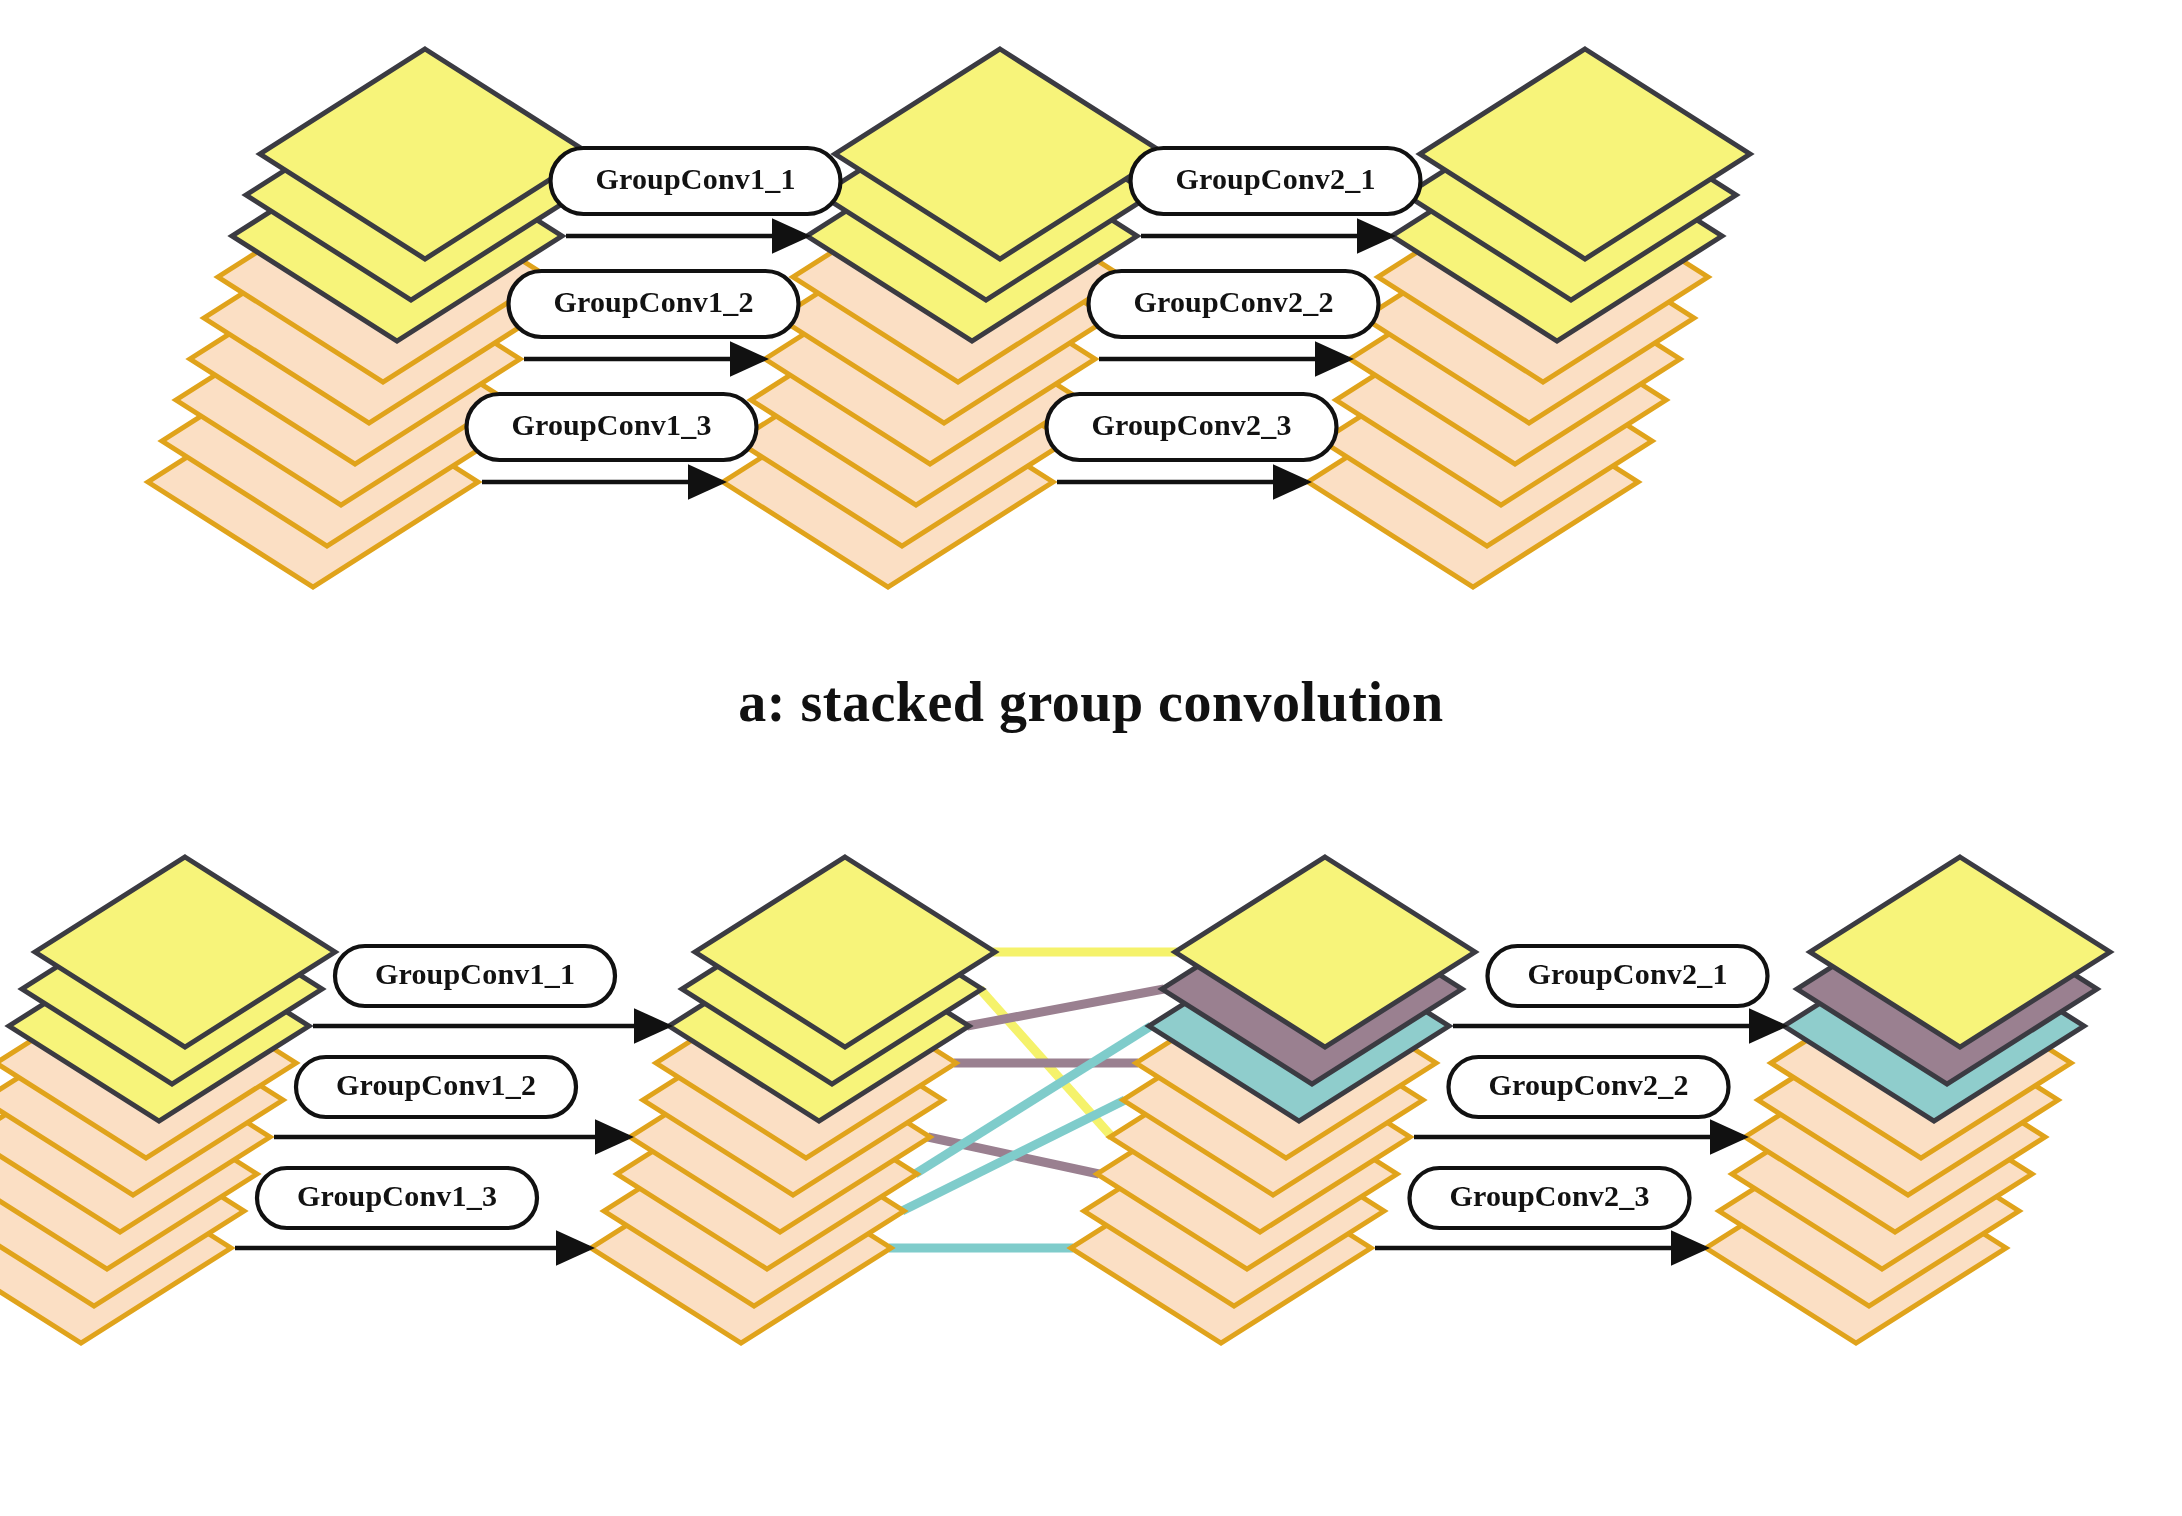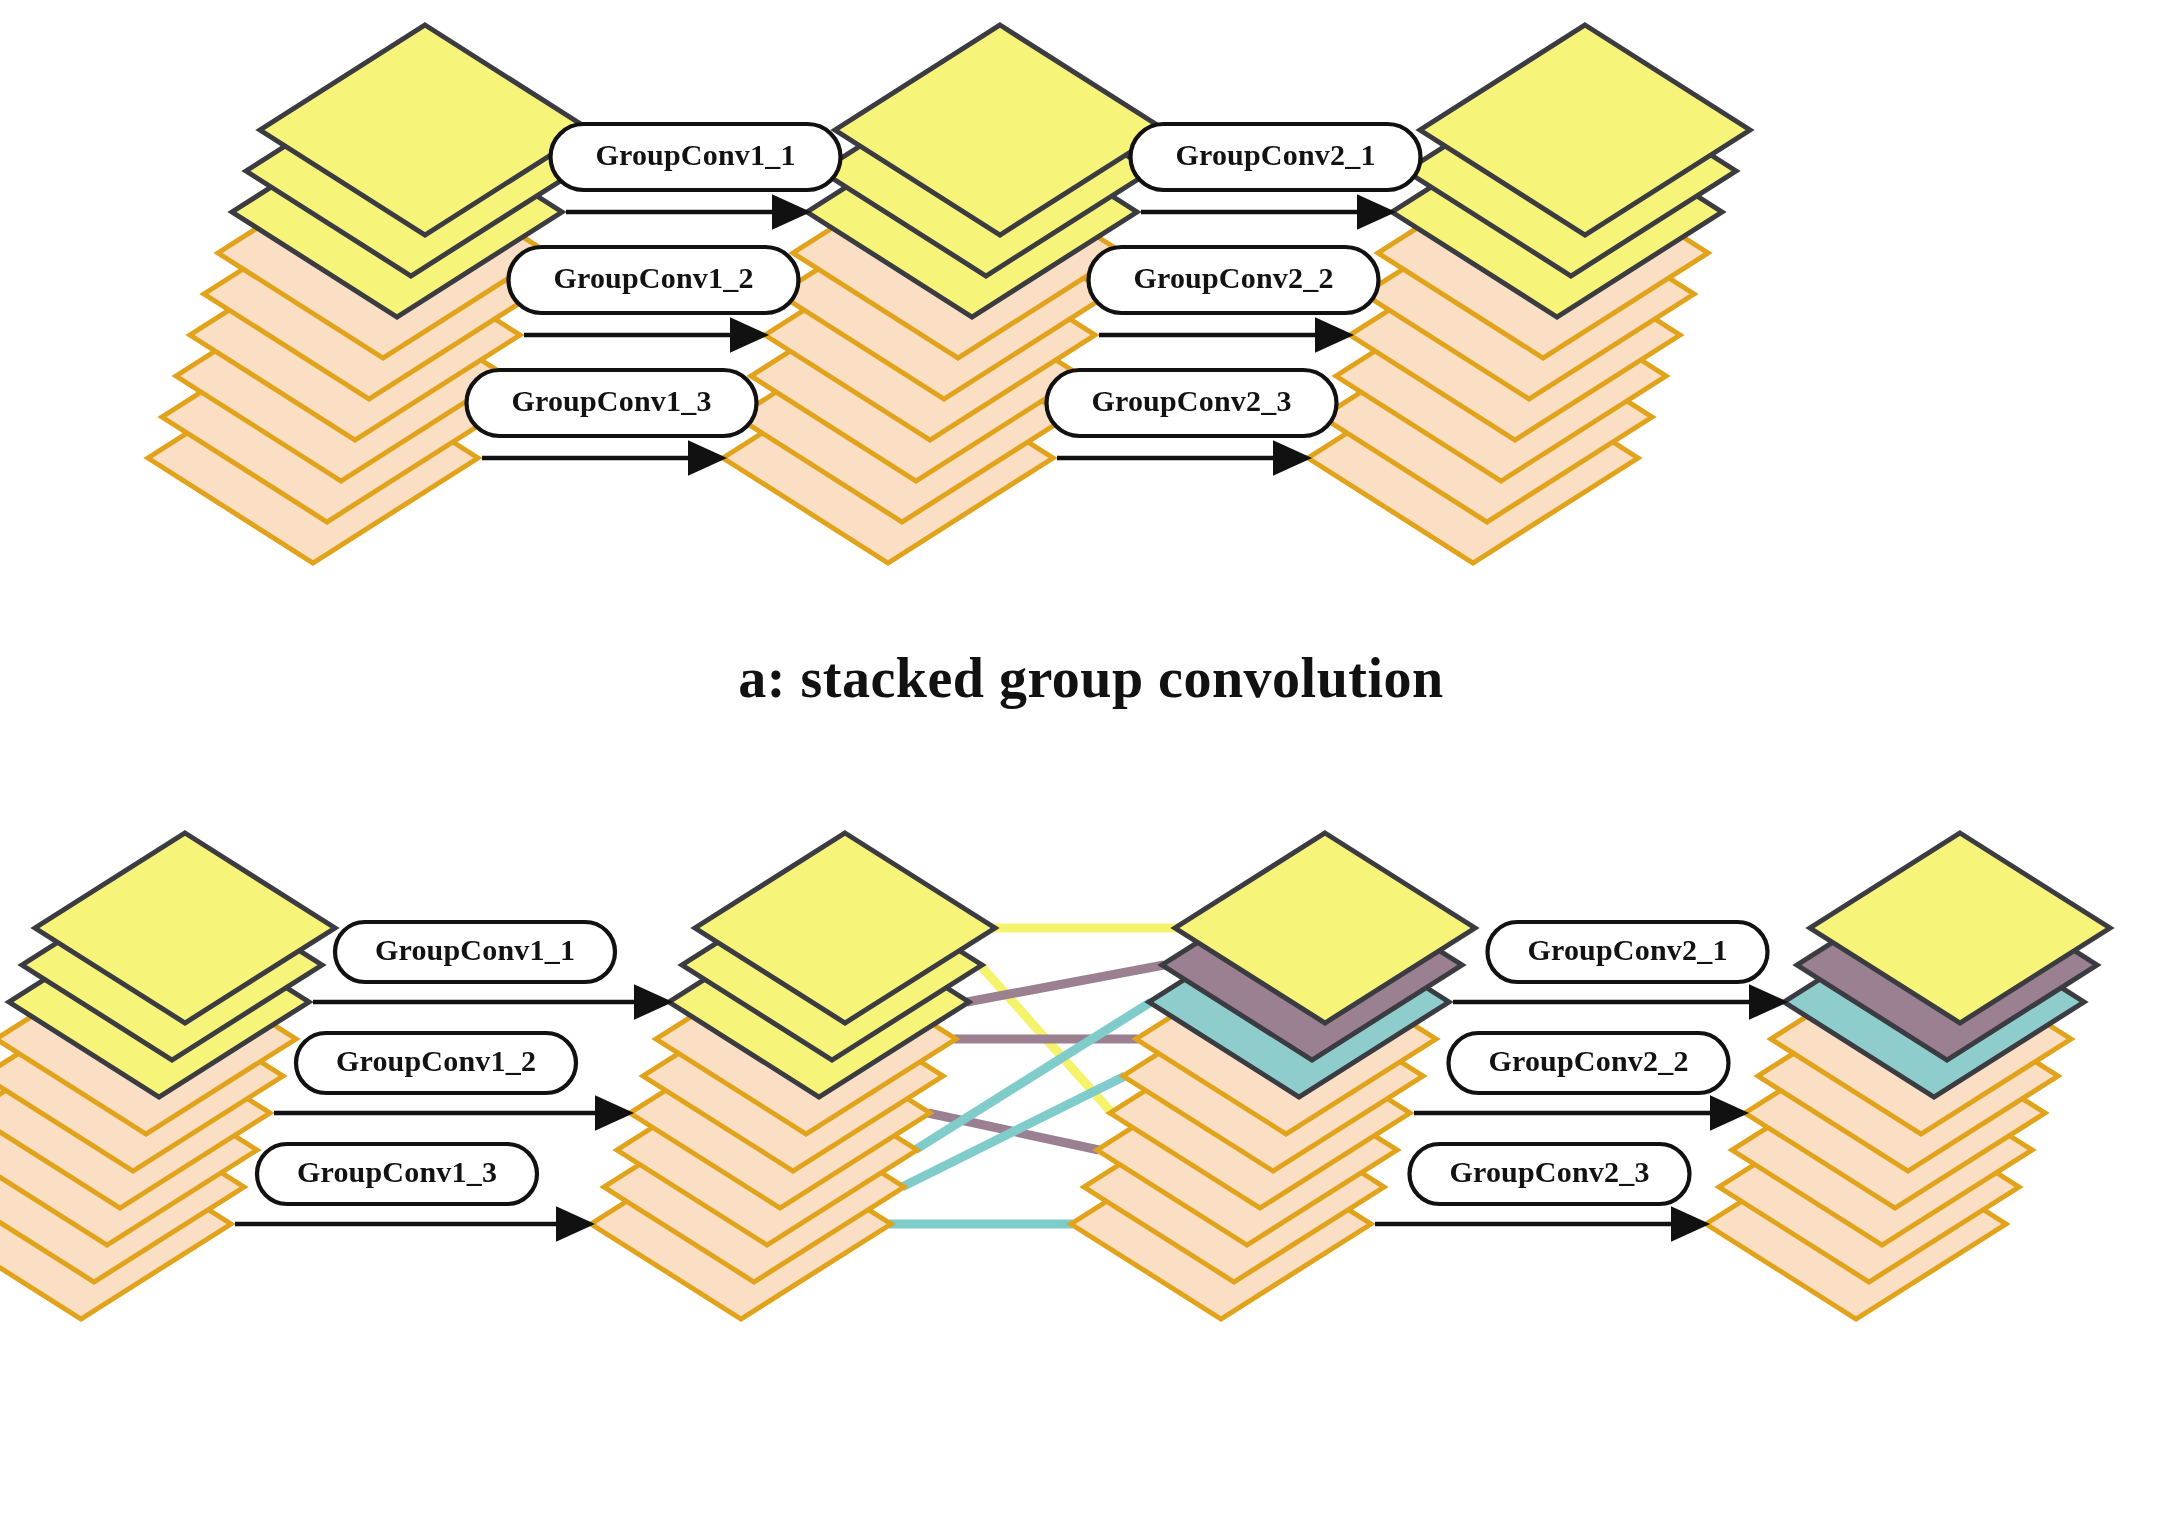--- a/index.html
+++ b/index.html
@@ -1,18 +1,18 @@
 <!DOCTYPE html>
 <html><head>
 <meta charset="utf-8">
 <style>
   html,body{margin:0;padding:0;background:#ffffff;}
   body{width:2182px;height:1516px;position:relative;overflow:hidden;
        font-family:"Liberation Serif", serif;}
-  #root{position:absolute;inset:0;}
+  #root{position:absolute;inset:0;margin-top:24px;}
   svg.figure{position:absolute;left:0;top:0;width:2182px;height:1516px;display:block;}
   .caption{
     position:absolute;
     width:100%;
     text-align:center;
     font-family:"Liberation Serif", serif;
     font-weight:bold;
     color:#111111;
     letter-spacing:0.5px;
     white-space:nowrap;

